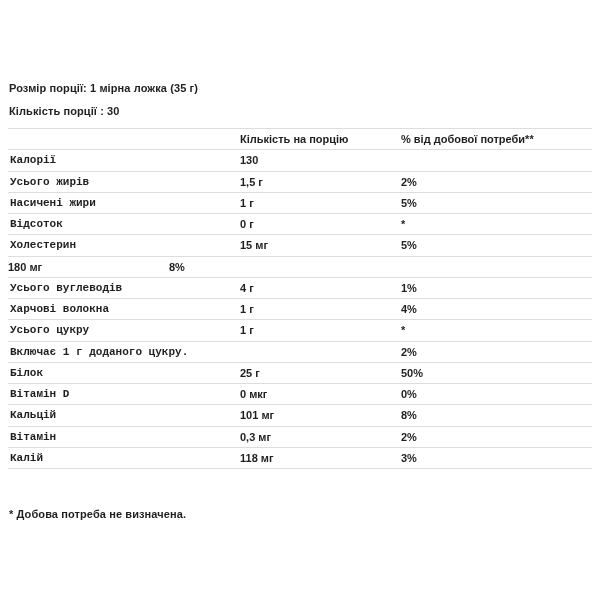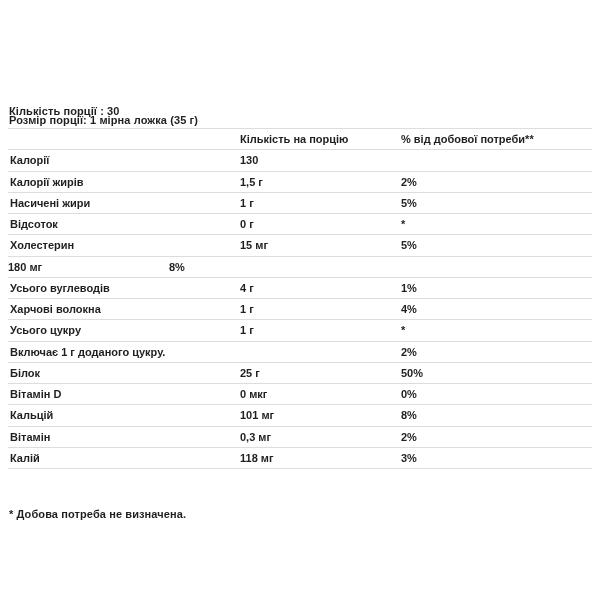--- a/index.html
+++ b/index.html
@@ -13,21 +13,20 @@
     font-weight: 700;
     font-size: 11px;
     color: #1f1f1f;
     overflow: hidden;
   }
   .serving-size {
     position: absolute;
     left: 9px;
     top: 82px;
     letter-spacing: 0.1px;
-    margin-top: 32px;
   }
   .servings-count {
     position: absolute;
     left: 9px;
     top: 105px;
     letter-spacing: 0.1px;
   }
   .nutrition-table {
     position: absolute;
     left: 8px;
@@ -35,21 +34,21 @@
     width: 584px;
     border-bottom: 1px solid #dddddd;
   }
   .trow {
     display: flex;
     align-items: center;
     height: 21.25px;
     border-top: 1px solid #dddddd;
   }
   .cell { white-space: nowrap; overflow: visible; }
-  .c-label  { width: 232px; padding-left: 2px; flex: 0 0 auto; }
+  .c-label  { width: 232px; padding-left: 2px; flex: 0 0 auto; font-family: Liberation Mono, monospace; }
   .c-amount { width: 161px; flex: 0 0 auto; }
   .c-dv     { flex: 1 1 auto; }
   .footnote-1 {
     position: absolute;
     left: 9px;
     top: 508px;
     letter-spacing: 0.1px;
   }
   .footnote-2 {
     position: absolute;
@@ -73,21 +72,21 @@
       <div class="cell c-amount">Кількість на порцію</div>
       <div class="cell c-dv">% від добової потреби**</div>
     </div>
     <div id="rows-host">
         <div class="trow">
           <div class="cell c-label">Калорії</div>
           <div class="cell c-amount">130</div>
           <div class="cell c-dv"></div>
         </div>
         <div class="trow">
-          <div class="cell c-label">Калорії жирів</div>
+          <div class="cell c-label">Усього жирів</div>
           <div class="cell c-amount">1,5 г</div>
           <div class="cell c-dv">2%</div>
         </div>
         <div class="trow">
           <div class="cell c-label">Насичені жири</div>
           <div class="cell c-amount">1 г</div>
           <div class="cell c-dv">5%</div>
         </div>
         <div class="trow">
           <div class="cell c-label">Відсоток</div>

